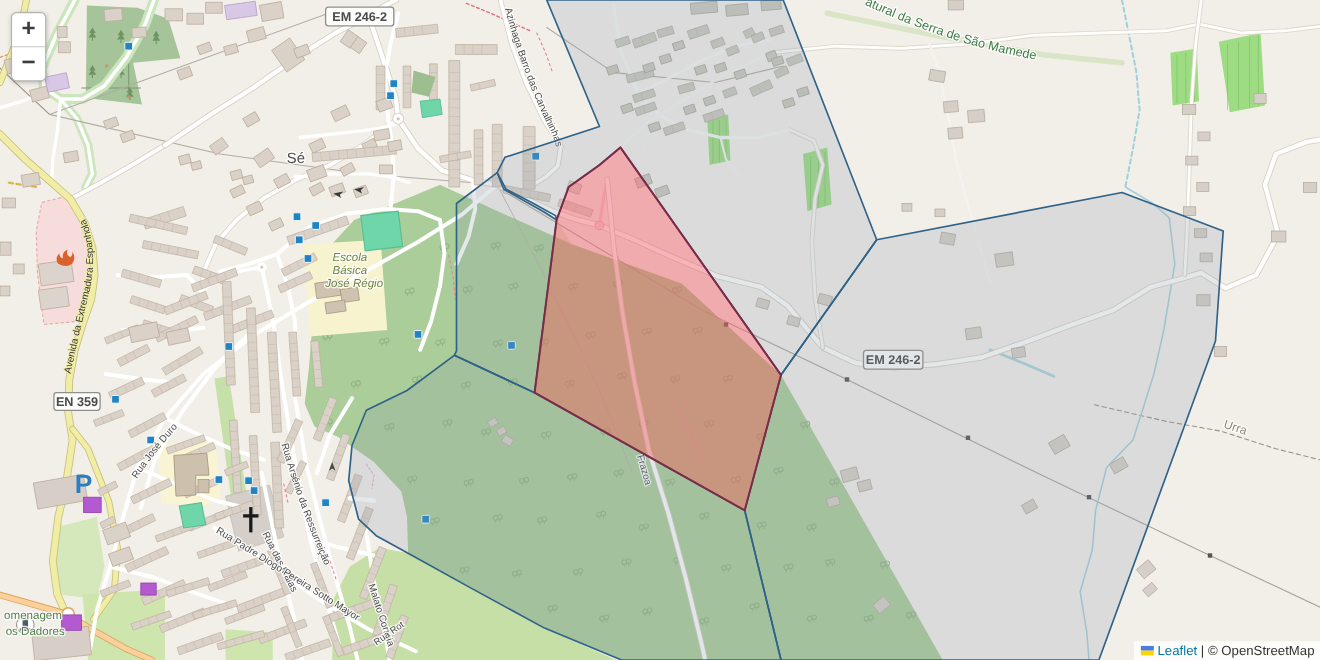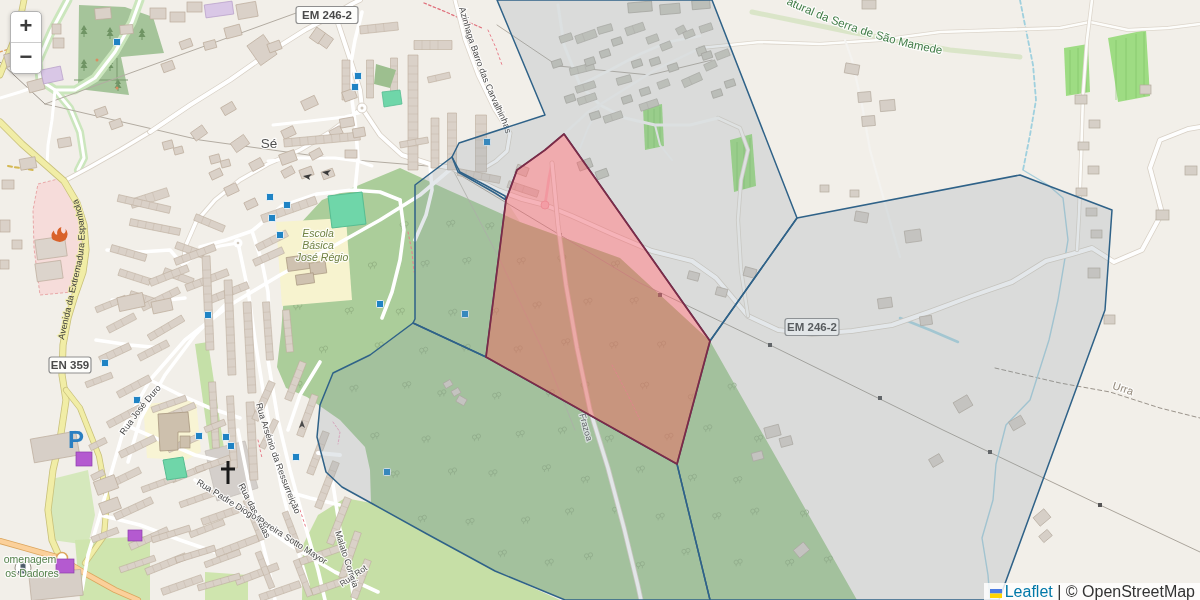--- a/index.html
+++ b/index.html
@@ -2,21 +2,21 @@
 <html><head><meta charset="utf-8">
 <style>
 html,body{margin:0;padding:0;width:1200px;height:600px;overflow:hidden;background:#f2efe9;
 font-family:"Liberation Sans", sans-serif;}
 #map{position:relative;width:1200px;height:600px;}
 .zoomctl{position:absolute;left:10px;top:11px;width:30px;background:#fff;border:1px solid #b3b3b3;
 border-radius:5px;box-shadow:0 1px 4px rgba(0,0,0,0.2);z-index:10;}
 .zbtn{width:30px;height:30px;line-height:28px;text-align:center;font-size:22px;font-weight:bold;color:#3c3c3c;}
 .zbtn.first{border-bottom:1px solid #ccc;}
 .attrib{position:absolute;right:0;bottom:0;height:17px;background:rgba(255,255,255,0.82);z-index:10;
-font-size:16px;line-height:17px;padding:0 5px 0 6px;color:#333;}
+font-size:12px;line-height:17px;padding:0 5px 0 6px;color:#333;}
 .attrib a{color:#0078A8;text-decoration:none;}
 .flag{display:inline-block;width:12px;height:9px;vertical-align:-1px;margin-right:3px;}
 </style></head>
 <body>
 
 <div id="map">
 
 <svg width="1200" height="600" viewBox="0 0 1200 600">
 <rect width="1200" height="600" fill="#f2efe9"></rect>
       <polygon points="302,600 303,545 318,515 345,498 371,503 427,534 495,571 560,600" fill="#c6dfa6"></polygon>

